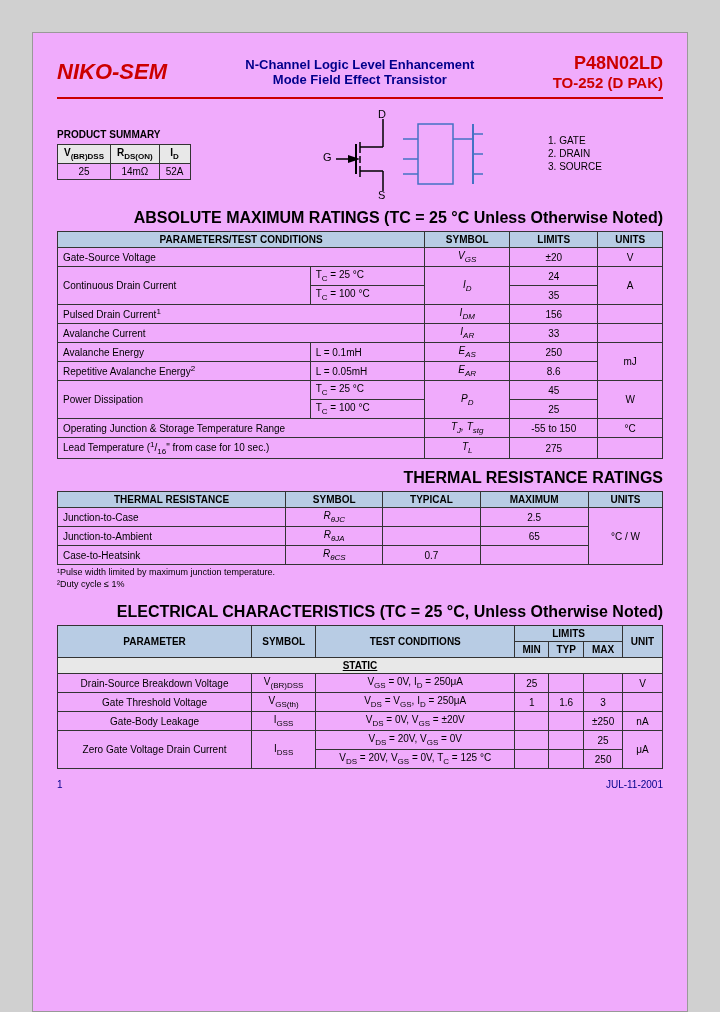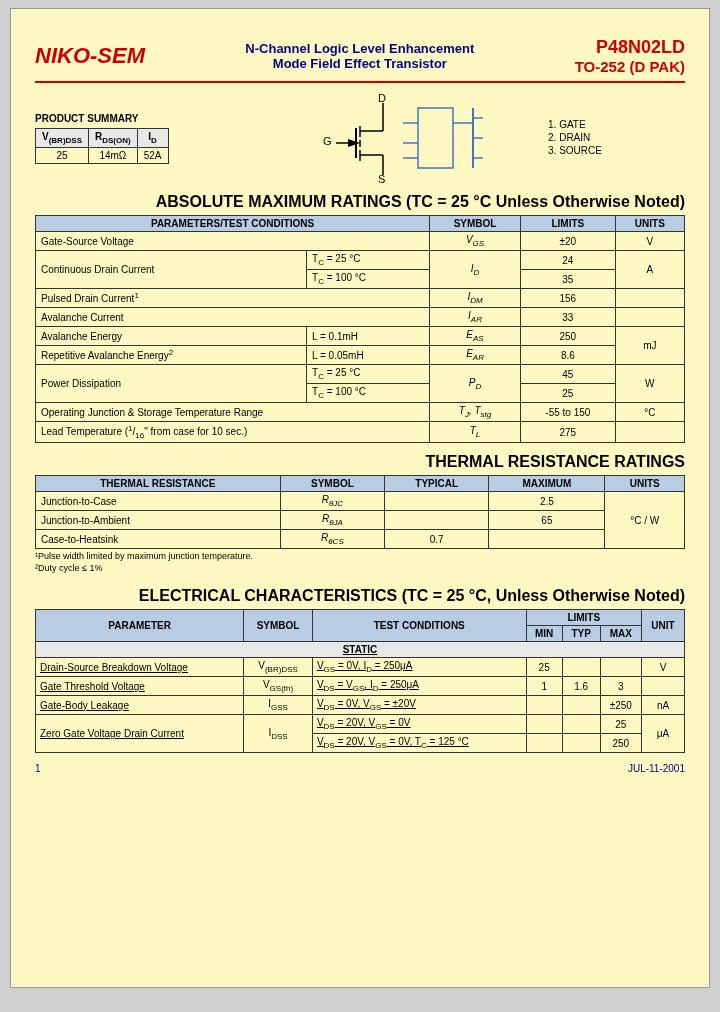--- a/index.html
+++ b/index.html
@@ -8,24 +8,24 @@
       display: flex;
       justify-content: center;
       align-items: flex-start;
       min-height: 1012px;
       font-family: Arial, sans-serif;
       font-size: 11px;
     }
     .page {
       width: 700px;
       min-height: 980px;
-      background: #fef9c3;
-      margin: 8px;
+      background: #f0abfc;
+      margin: 32px;
       border: 1px solid #999;
-      padding: 28px 24px 20px 24px;
+      padding: 20px 24px 20px 24px;
     }
     
     .header {
       display: flex;
       align-items: center;
       justify-content: space-between;
       margin-bottom: 4px;
     }
     .brand {
       color: #cc0000;
@@ -148,21 +148,21 @@
     .elec-table th, .elec-table td {
       border: 1px solid #333;
       padding: 2px 4px;
     }
     .elec-table thead tr th {
       background: #b8cce4;
       font-weight: bold;
       text-align: center;
     }
     .elec-table td { text-align: center; }
-    .elec-table td.left { text-align: left; text-decoration: underline; }
+    .elec-table td.left { text-align: center; }
     .elec-table .static-row td {
       text-align: center;
       font-weight: bold;
       background: #e8e8e8;
       text-decoration: underline;
     }
 
     .footer-bar {
       display: flex;
       justify-content: space-between;

